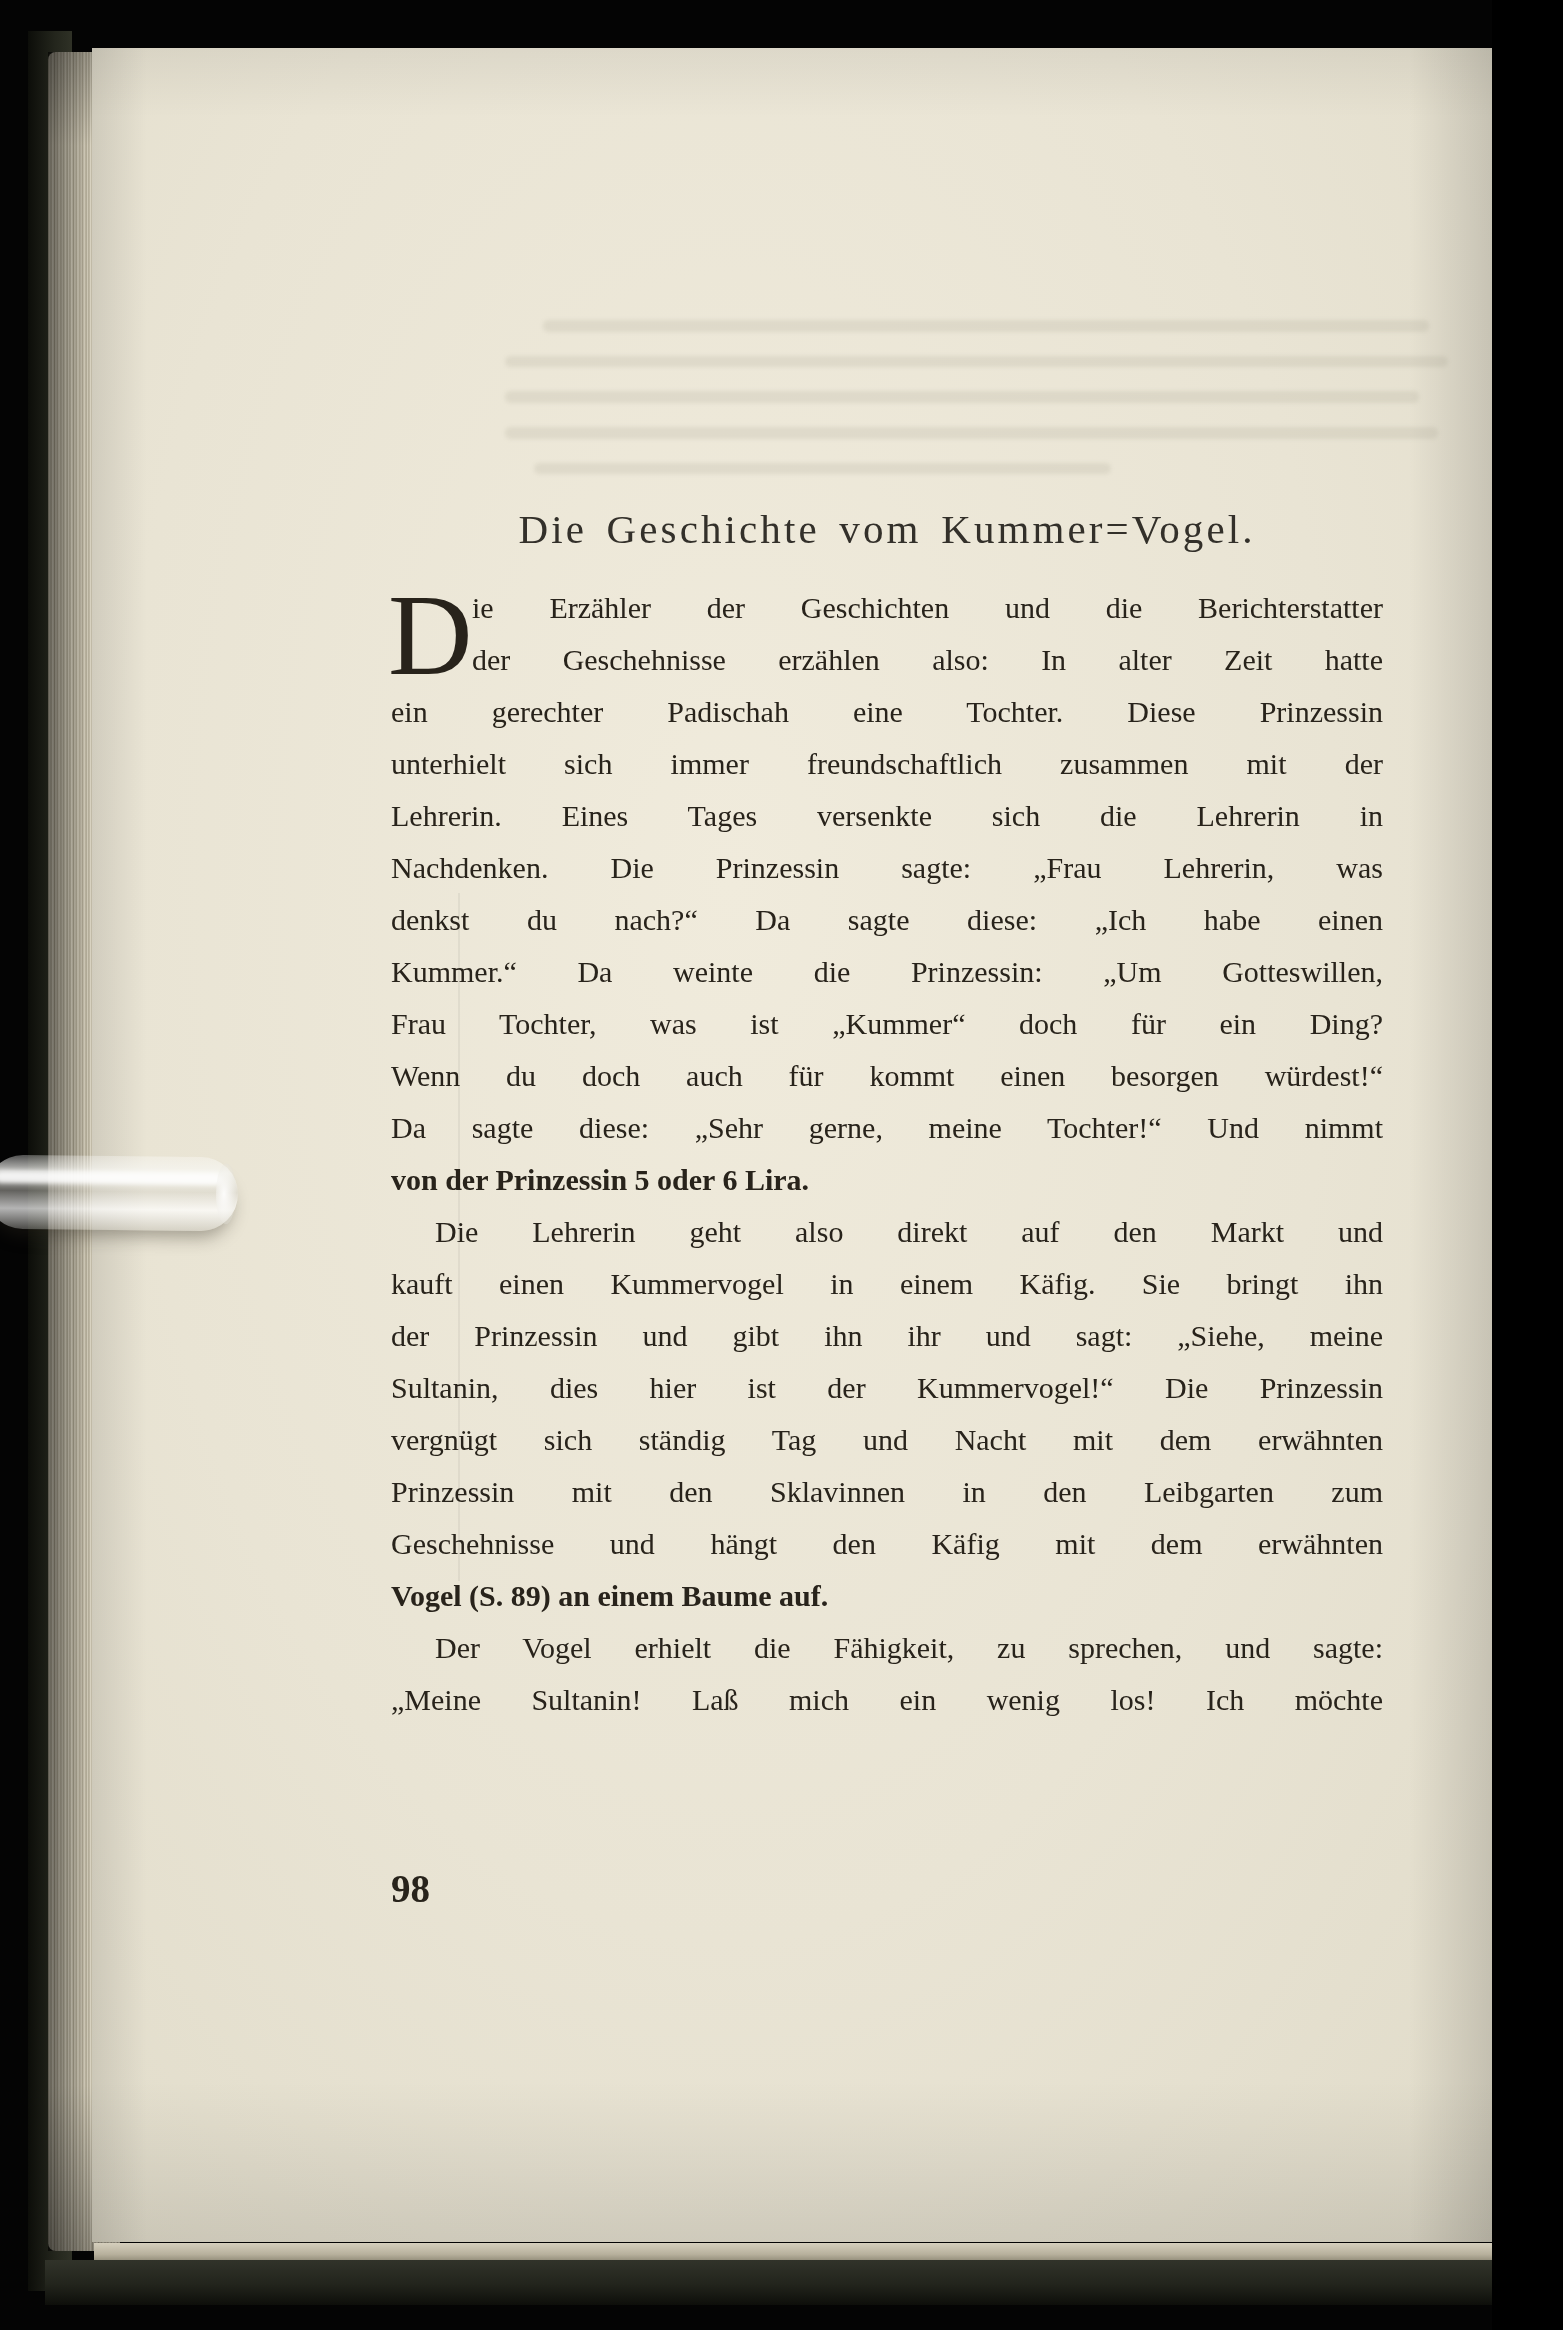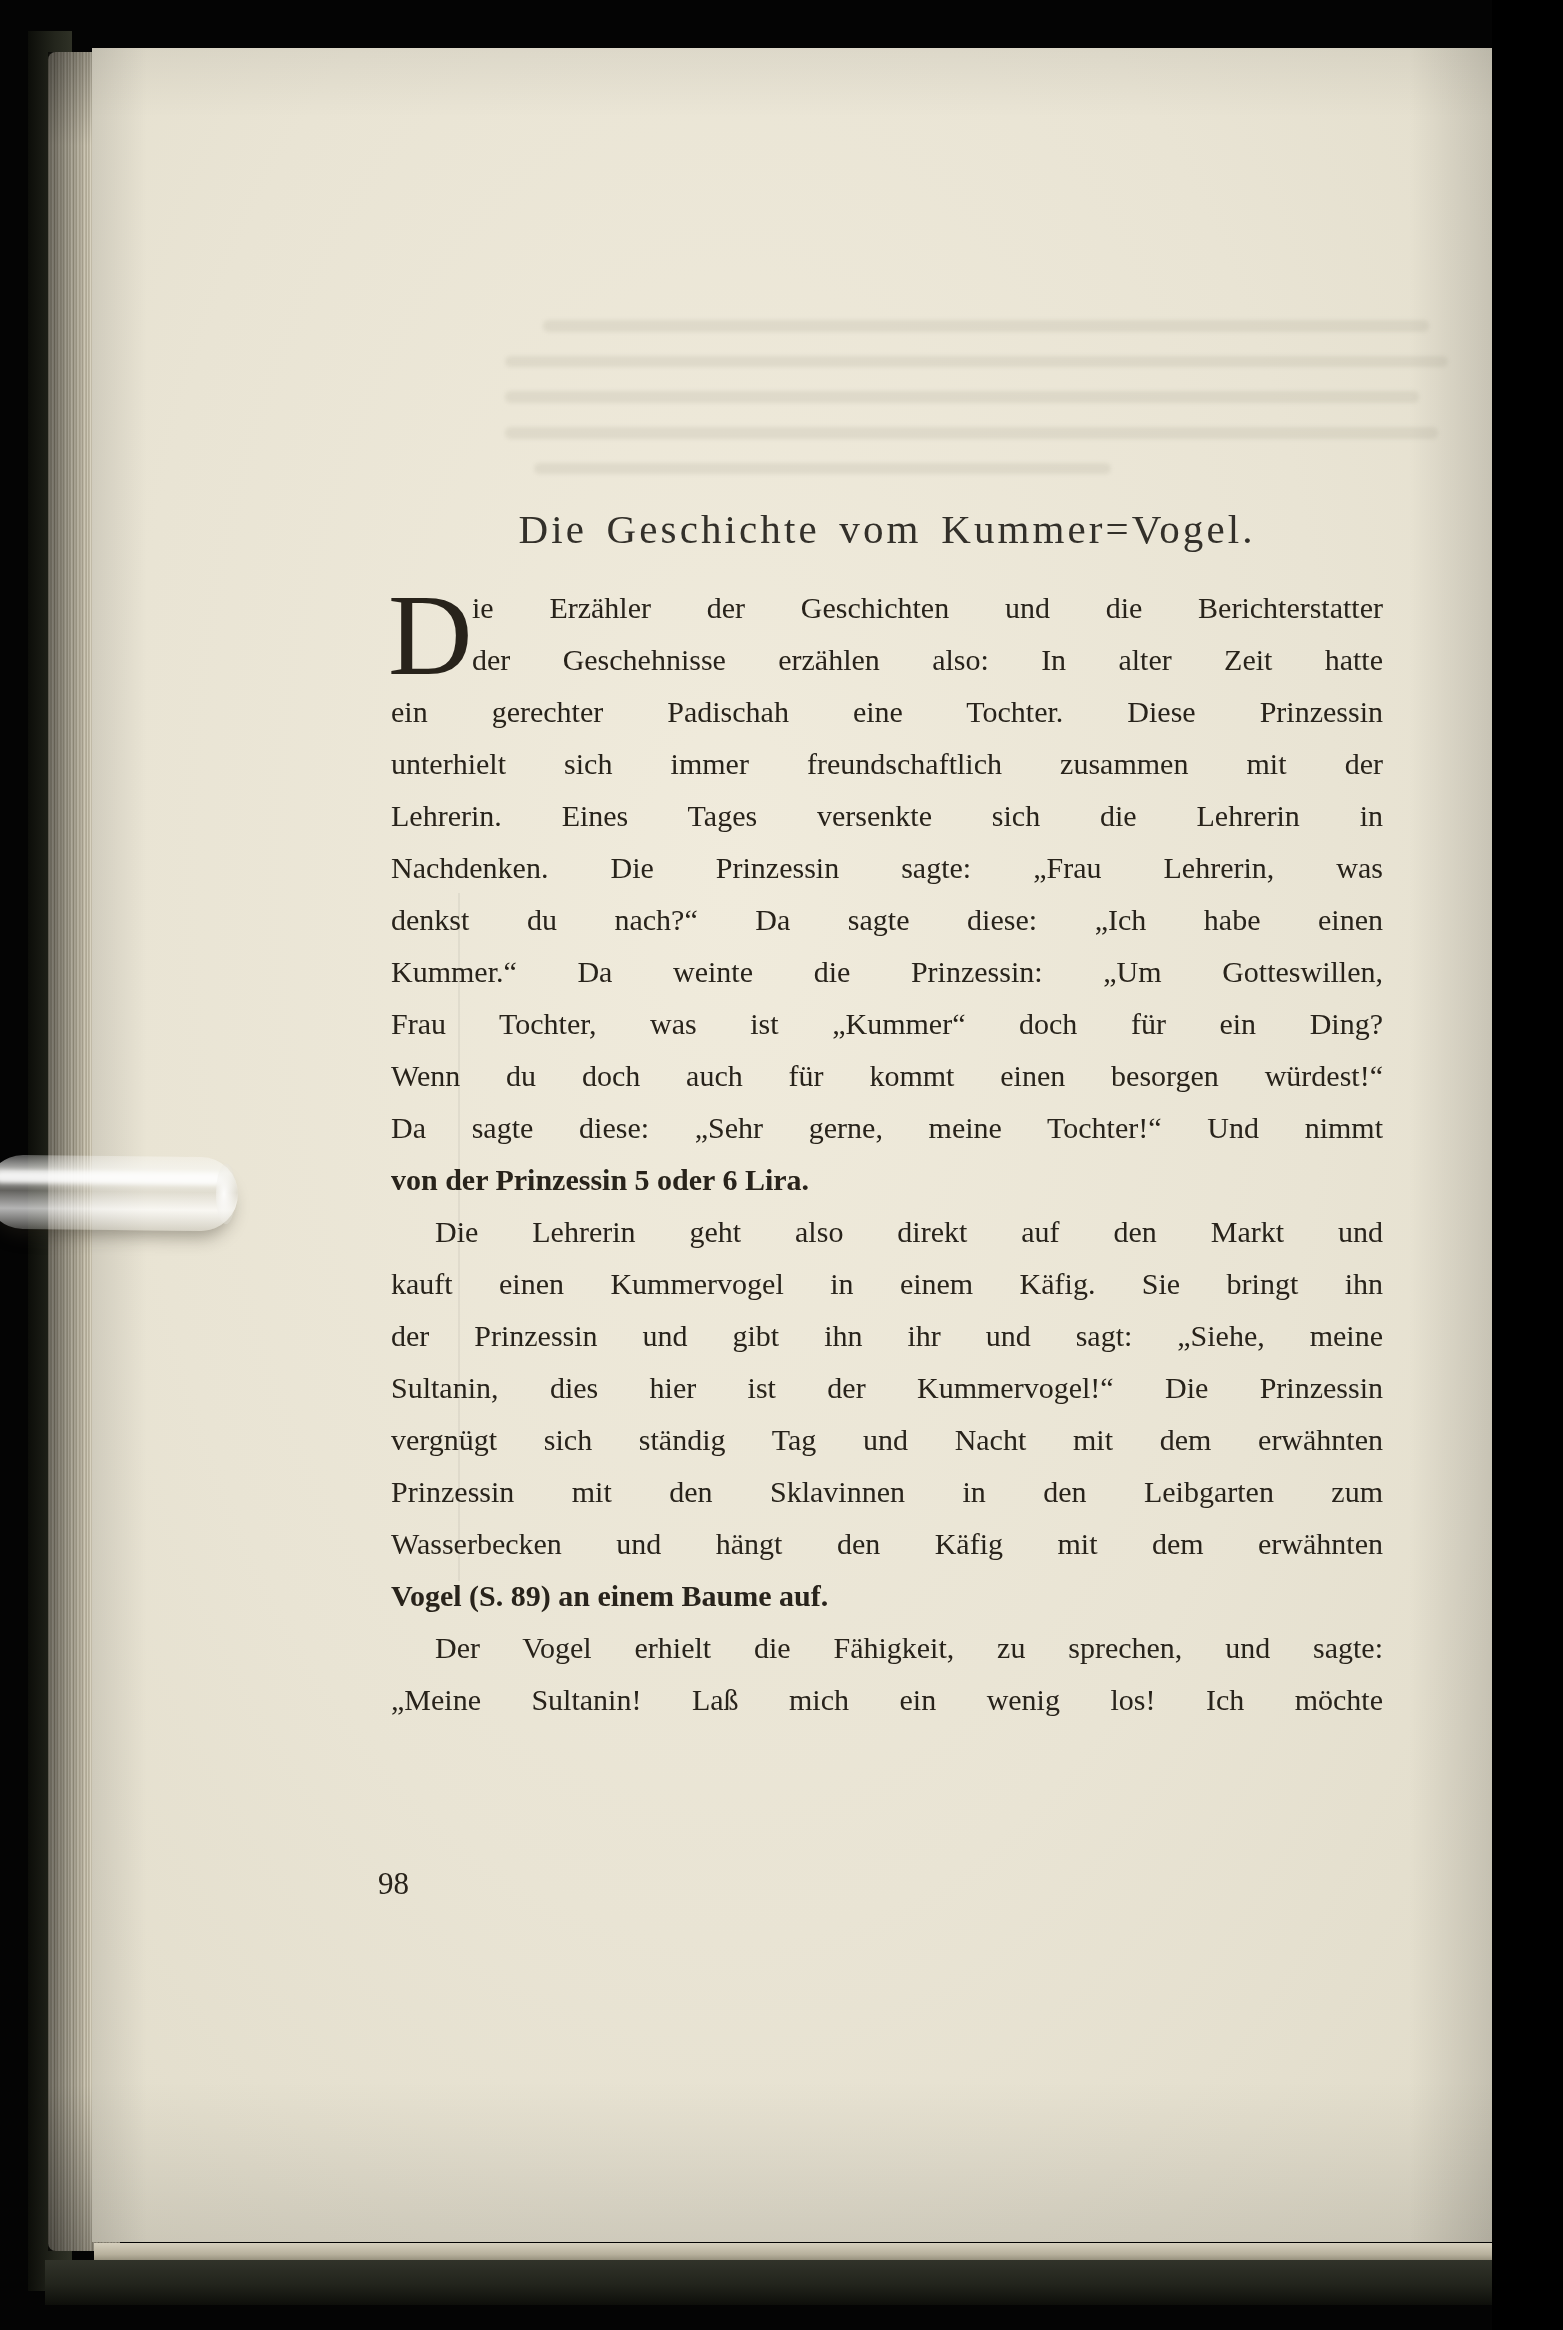--- a/index.html
+++ b/index.html
@@ -104,22 +104,22 @@
     white-space:nowrap; overflow:visible;
   }
   .line.cap { padding-left:81px; }
   .line.pstart { padding-left:44px; }
   .line.plast { text-align-last:left;font-weight:bold; }
   .drop-cap {
     position:absolute; left:-3.1px; top:3.1px;
     font-size:117px; line-height:100px; color:#28231b;
   }
   .page-number {
-    position:absolute; left:286px; top:1818px;
-    font-size:31px; color:#28231b;
+    position:absolute; left:299px; top:1818px;
+    font-size:39px; color:#28231b;font-weight:bold;
   }
 </style>
 </head>
 <body>
 
 <div class="stage">
 
   <div class="board-left"></div>
   <div class="page-stack-left"></div>
 
@@ -152,21 +152,21 @@
       <div class="line">Wenn du doch auch für kommt einen besorgen würdest!“</div>
       <div class="line">Da sagte diese: „Sehr gerne, meine Tochter!“ Und nimmt</div>
       <div class="line plast">von der Prinzessin 5 oder 6 Lira.</div>
 
       <div class="line pstart">Die Lehrerin geht also direkt auf den Markt und</div>
       <div class="line">kauft einen Kummervogel in einem Käfig. Sie bringt ihn</div>
       <div class="line">der Prinzessin und gibt ihn ihr und sagt: „Siehe, meine</div>
       <div class="line">Sultanin, dies hier ist der Kummervogel!“ Die Prinzessin</div>
       <div class="line">vergnügt sich ständig Tag und Nacht mit dem erwähnten</div>
       <div class="line">Prinzessin mit den Sklavinnen in den Leibgarten zum</div>
-      <div class="line">Wasserbecken und hängt den Käfig mit dem erwähnten</div>
+      <div class="line">Geschehnisse und hängt den Käfig mit dem erwähnten</div>
       <div class="line plast">Vogel (S. 89) an einem Baume auf.</div>
 
       <div class="line pstart">Der Vogel erhielt die Fähigkeit, zu sprechen, und sagte:</div>
       <div class="line">„Meine Sultanin! Laß mich ein wenig los! Ich möchte</div>
     </div>
 
     <div class="page-number">98</div>
   </div>
 
   <div class="page-edge-right"></div>

